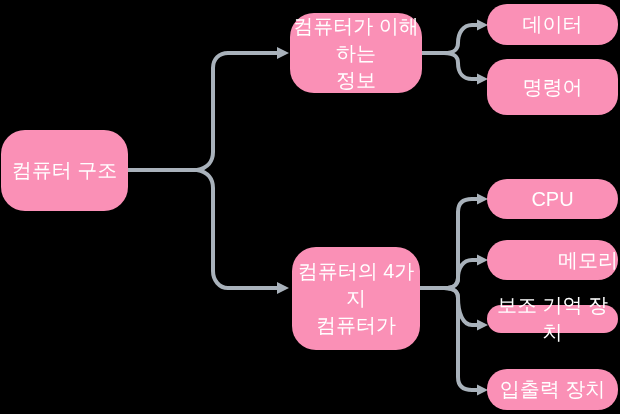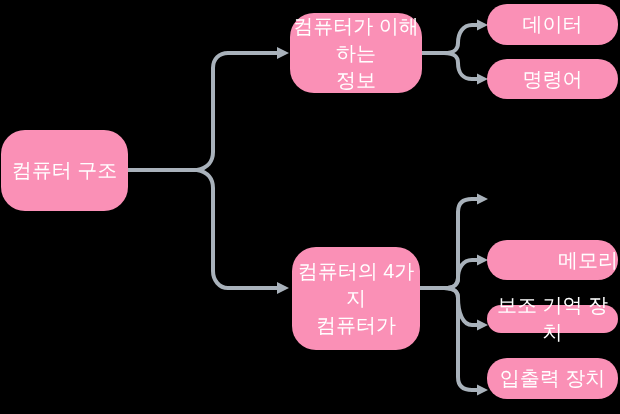--- a/index.html
+++ b/index.html
@@ -40,25 +40,25 @@
     line-height: 27px;
     cursor: default;
     user-select: none;
   }
   .node.big { border-radius: 24px; }
   .node.leaf { border-radius: 20px; }
   .node-root  { left: 1px;   top: 130px; width: 127px; height: 81px; }
   .node-info  { left: 290px; top: 13px;  width: 132px; height: 80px; align-items: center; }
   .node-parts { left: 292px; top: 247px; width: 128px; height: 103px; }
   .node-data    { left: 487px; top: 4px;   width: 131px; height: 41px; }
-  .node-command { left: 487px; top: 59px;  width: 131px; height: 40px; }
+  .node-command { left: 487px; top: 59px;  width: 131px; height: 56px; }
   .node-cpu     { left: 487px; top: 179px; width: 131px; height: 40px; }
   .node-memory  { left: 487px; top: 240px; width: 131px; height: 40px; align-items: flex-end; }
   .node-storage { left: 487px; top: 305px; width: 131px; height: 28px; }
-  .node-io      { left: 487px; top: 358px; width: 131px; height: 41px; }
+  .node-io      { left: 487px; top: 369px; width: 131px; height: 41px; }
 </style>
 </head>
 <body>
 
 <div class="canvas">
 
   <svg class="links-svg" width="620" height="414" viewBox="0 0 620 414">
     <g class="links">
       <path d="M128 170 H198"></path>
       <path d="M197 170 C208 168 213 161 213 152 V68 C213 59 219 53 228 53 H278"></path>
@@ -99,20 +99,23 @@
   </div>
 
   <div class="node leaf node-data">
     <span class="line">데이터</span>
   </div>
 
   <div class="node leaf node-command">
     <span class="line">명령어</span>
   </div>
 
+  <div class="node leaf node-cpu">
+    <span class="line">CPU</span>
+  </div>
 
   <div class="node leaf node-memory">
     <span class="line">메모리</span>
   </div>
 
   <div class="node leaf node-storage">
     <span class="line">보조 기억 장치</span>
   </div>
 
   <div class="node leaf node-io">

